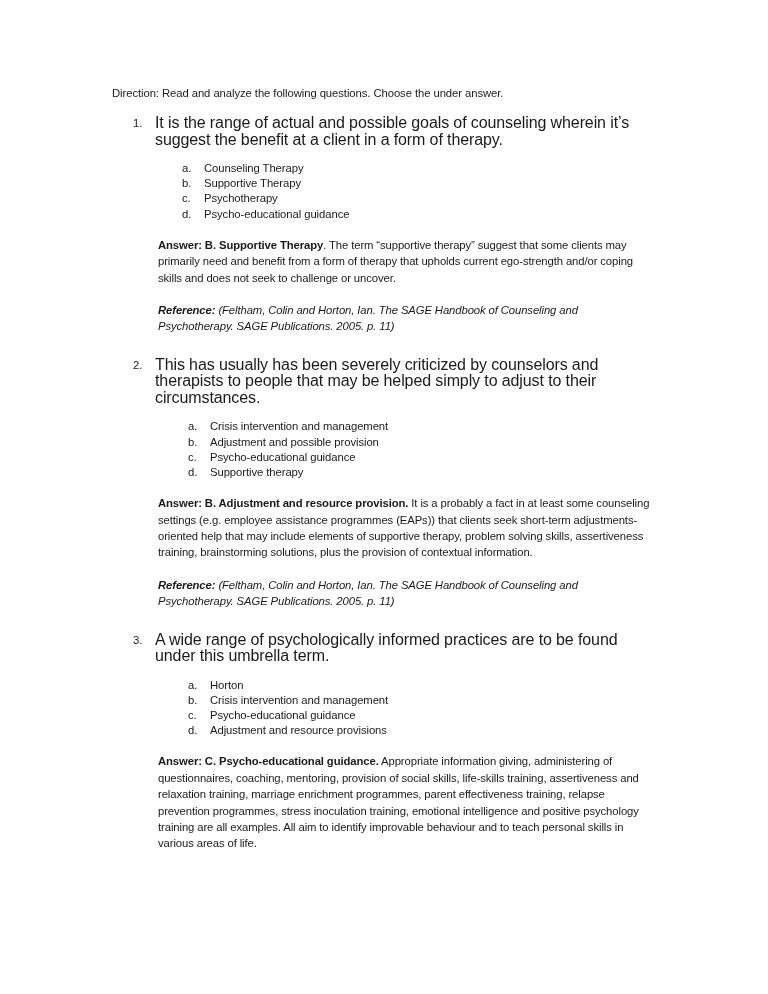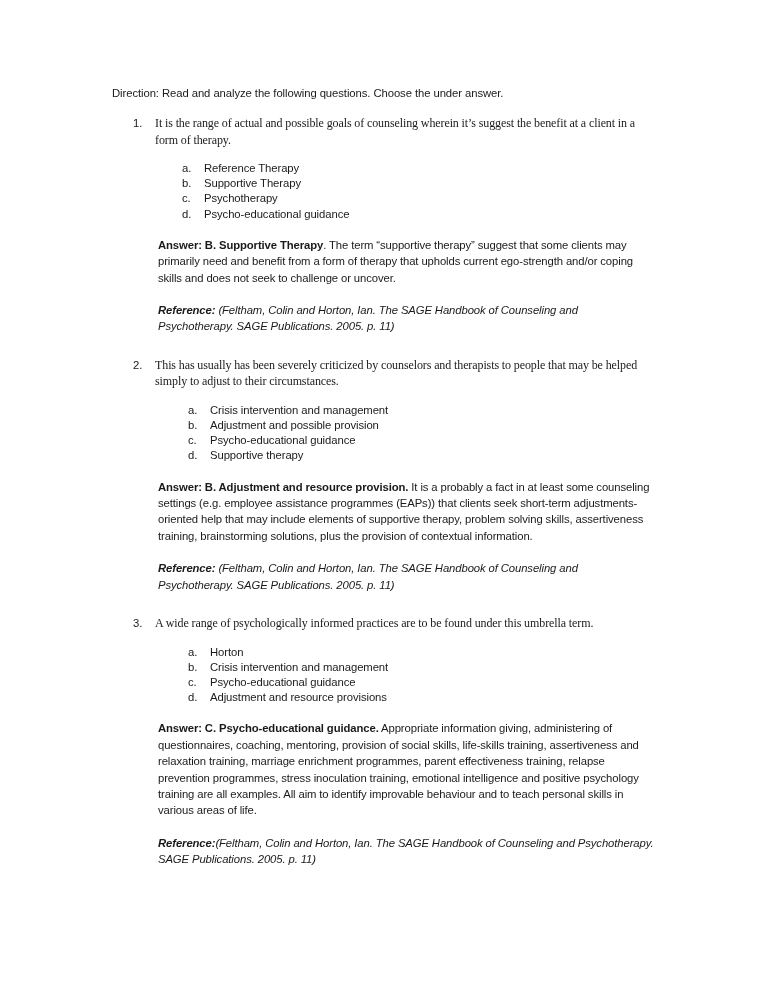--- a/index.html
+++ b/index.html
@@ -59,26 +59,25 @@
     width: 22px;
     flex: 0 0 22px;
     margin-left: 21px;
     font-size: 11.3px;
     line-height: 16.5px;
     letter-spacing: -0.08px;
     text-align: left;
   }
   .q-text {
     flex: 1 1 auto;
-    font-size: 12px;
+    font-size: 16px;
     line-height: 16.5px;
     letter-spacing: -0.1px;
     word-spacing: -0.05px;
     padding-right: 6px;
-    font-family: Liberation Serif, serif;
   }
 
   
   .options {
     margin: 13px 0 0 0;
     padding: 0;
     list-style: none;
   }
   .options.indent-a { margin-left: 70px; }
   .options.indent-b { margin-left: 76px; }
@@ -133,21 +132,21 @@
     <p class="direction">Direction: Read and analyze the following questions. Choose the under answer.</p>
 
     <div class="question-block">
       <div class="question-row">
         <span class="q-num">1.</span>
         <span class="q-text">It is the range of actual and possible goals of counseling wherein it’s suggest the benefit at a client in a form of therapy.</span>
       </div>
       <ul class="options indent-a">
         <li class="option-row">
           <span class="opt-letter">a.</span>
-          <span class="opt-text">Reference Therapy</span>
+          <span class="opt-text">Counseling Therapy</span>
         </li>
         <li class="option-row">
           <span class="opt-letter">b.</span>
           <span class="opt-text">Supportive Therapy</span>
         </li>
         <li class="option-row">
           <span class="opt-letter">c.</span>
           <span class="opt-text">Psychotherapy</span>
         </li>
         <li class="option-row">
@@ -213,19 +212,16 @@
           <span class="opt-text">Psycho-educational guidance</span>
         </li>
         <li class="option-row">
           <span class="opt-letter">d.</span>
           <span class="opt-text">Adjustment and resource provisions</span>
         </li>
       </ul>
       <p class="para">
         <span class="lead">Answer: C. Psycho-educational guidance.</span><span class="body-text"> Appropriate information giving, administering of questionnaires, coaching, mentoring, provision of social skills, life-skills training, assertiveness and relaxation training, marriage enrichment programmes, parent effectiveness training, relapse prevention programmes, stress inoculation training, emotional intelligence and positive psychology training are all examples. All aim to identify improvable behaviour and to teach personal skills in various areas of life.</span>
       </p>
-      <p class="para tight-ref">
-        <span class="lead">Reference:</span><span class="body-text">(Feltham, Colin and Horton, Ian. The SAGE Handbook of Counseling and Psychotherapy. SAGE Publications. 2005. p. 11)</span>
-      </p>
     </div>
 
   </div>
 </div>
 
 </body></html>

